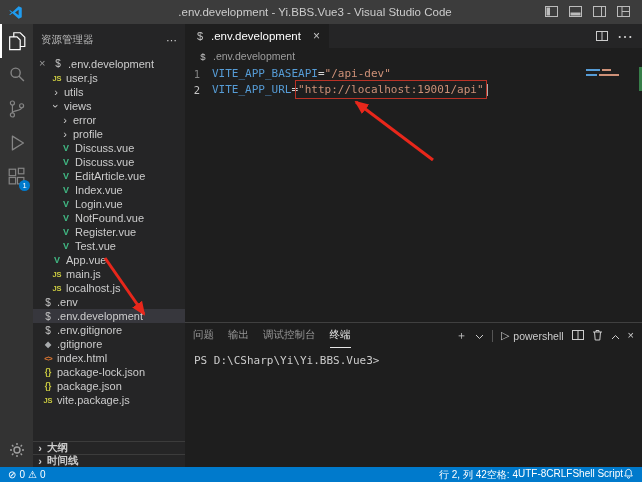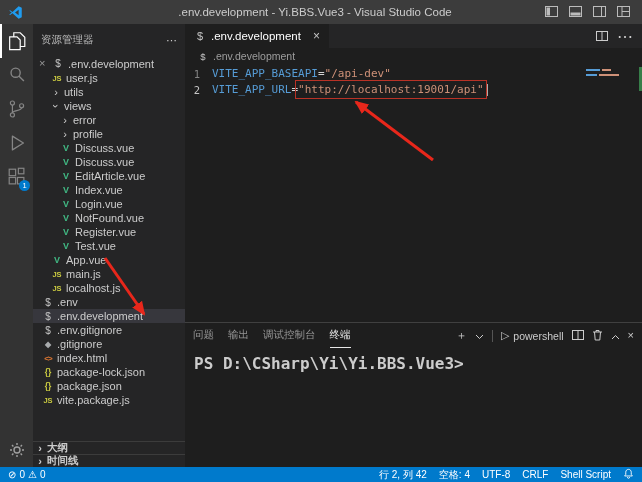--- a/index.html
+++ b/index.html
@@ -72,27 +72,27 @@
 
   
   .panel { height:145px; flex:none; border-top:1px solid #404040; display:flex; flex-direction:column; background:#1e1e1e; }
   .panel-header { height:25px; flex:none; display:flex; align-items:center; padding:0 8px; font-size:10.5px; }
   .ptab { margin-right:14px; height:25px; display:flex; align-items:center; color:#969696; border-bottom:1px solid transparent; cursor:pointer; }
   .ptab.active { color:#e7e7e7; border-bottom-color:#e7e7e7; }
   .panel-actions { margin-left:auto; display:flex; align-items:center; gap:8px; color:#cccccc; }
   .pa-glyph { font-size:11px; line-height:11px; }
   .psep { width:1px; height:12px; background:#555555; }
   .shell-select { display:flex; align-items:center; gap:4px; cursor:pointer; }
-  .terminal { flex:1; padding:6px 9px; font-family:"DejaVu Sans Mono", monospace; font-size:16px; color:#cccccc;font-weight:bold; }
+  .terminal { flex:1; padding:6px 9px; font-family:"DejaVu Sans Mono", monospace; font-size:11px; color:#cccccc; }
 
   
   .statusbar { height:15px; background:#007acc; color:#ffffff; display:flex; align-items:center; padding:0 8px; font-size:10px; }
   .sb-left { display:flex; align-items:center; gap:3px; }
   .sb-ico { font-size:10px; line-height:10px; }
-  .sb-right { margin-left:auto; display:flex; align-items:center; gap:12px; }
+  .sb-right { margin-left:auto; display:flex; }
 
   .annotations { position:absolute; left:0; top:0; width:642px; height:482px; pointer-events:none; z-index:10; }
 </style>
 </head>
 <body>
 
 <div class="window">
 
   <div class="titlebar">
     <span class="tb-logo">

